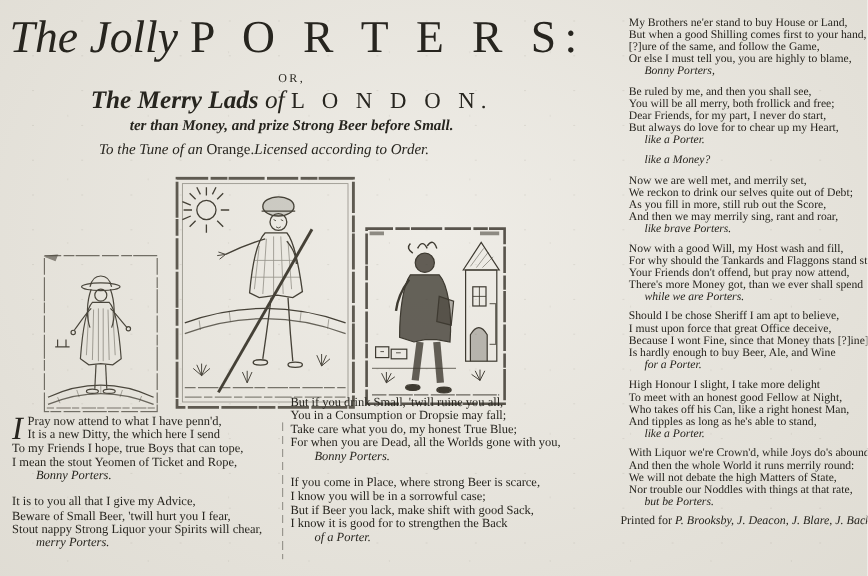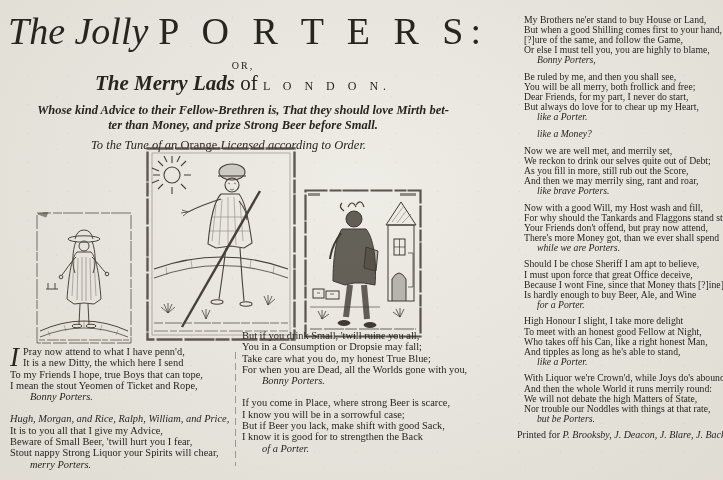--- a/index.html
+++ b/index.html
@@ -16,27 +16,27 @@
     color:#27251f;
   }
   
   .header{position:absolute;left:8px;top:8px;width:470px;text-align:center;}
   .title-line{line-height:46px;white-space:nowrap;}
   .title-italic{font-style:italic;font-size:38px;}
   .title-caps{font-size:38px;letter-spacing:7px;margin-left:6px;}
   .or-line{font-size:10px;letter-spacing:2px;margin-top:-2px;}
   .merry-line{font-size:21px;margin-top:0;line-height:24px;white-space:nowrap;}
   .merry-bold{font-style:italic;font-weight:bold;}
-  .merry-of{margin-top:44px;}
-  .merry-caps{letter-spacing:5px;font-size:12px;}
+  .merry-of{font-style:italic;margin-top:44px;}
+  .merry-caps{letter-spacing:5px;font-size:19px;}
   .advice{font-size:12.5px;font-style:italic;line-height:15px;margin-top:5px;}
   .advice .plain{font-weight:600;}
   .advice .strong{font-weight:bold;}
   .advice-l2{font-weight:bold;font-style:italic;font-size:12.5px;line-height:14px;}
-  .tune-row{display:flex;justify-content:flex-end;padding:0 112px 0 66px;margin-top:6px;font-size:12.5px;}
+  .tune-row{display:flex;justify-content:center;padding:0 112px 0 66px;margin-top:6px;font-size:12.5px;}
   .tune-it{font-style:italic;}
   .tune-rom{font-style:normal;}
   
   .cut{position:absolute;}
   svg{display:block;}
   
   .verse-col{position:absolute;font-size:10.4px;line-height:11.3px;}
   .col-a{left:10px;top:346px;width:224px;}
   .col-b{left:242px;top:330px;width:238px;}
   .col-div{position:absolute;left:235px;top:352px;width:1px;height:114px;
@@ -60,23 +60,20 @@
 
   <div class="header">
     <div class="title-line">
       <span class="title-italic">The Jolly</span>
       <span class="title-caps">P O R T E R S:</span>
     </div>
     <div class="or-line">OR,</div>
     <div class="merry-line">
       <span class="merry-bold">The Merry Lads</span><span class="merry-of"> of </span><span class="merry-caps">L O N D O N.</span>
     </div>
-    <div class="advice">
-      <span class="plain">Whose kind Advice to their Fellow-Brethren is, </span><span class="strong">That they should love Mirth bet-</span>
-    </div>
     <div class="advice-l2">ter than Money, and prize Strong Beer before Small.</div>
     <div class="tune-row">
       <span><span class="tune-it">To the Tune of an </span><span class="tune-rom">Orange.</span></span>
       <span class="tune-it">Licensed according to Order.</span>
     </div>
   </div>
 
   <div class="cut" style="left:36px;top:212px;">
     <svg width="96" height="132" viewBox="0 0 96 132">
       <g stroke="#4a463c" fill="none" stroke-width="1">
@@ -230,21 +227,20 @@
   <div class="verse-col col-a">
     <div class="stanza">
       <span class="dropcap">I</span>
       <div class="lines">Pray now attend to what I have penn'd,
 It is a new Ditty, the which here I send
 To my Friends I hope, true Boys that can tope,
 I mean the stout Yeomen of Ticket and Rope,</div>
       <div class="refrain">Bonny Porters.</div>
     </div>
     <div class="stanza">
-      <div class="italic-line">Hugh, Morgan, and Rice, Ralph, William, and Price,</div>
       <div class="lines">It is to you all that I give my Advice,
 Beware of Small Beer, 'twill hurt you I fear,
 Stout nappy Strong Liquor your Spirits will chear,</div>
       <div class="refrain">merry Porters.</div>
     </div>
   </div>
 
   <div class="col-div"></div>
 
   <div class="verse-col col-b">

